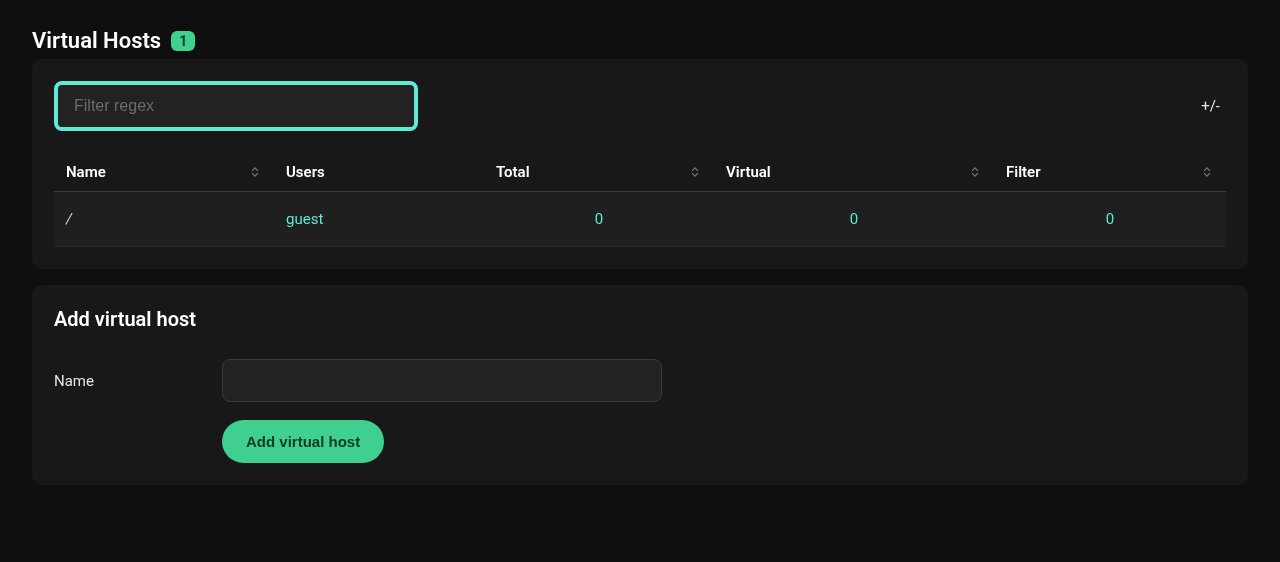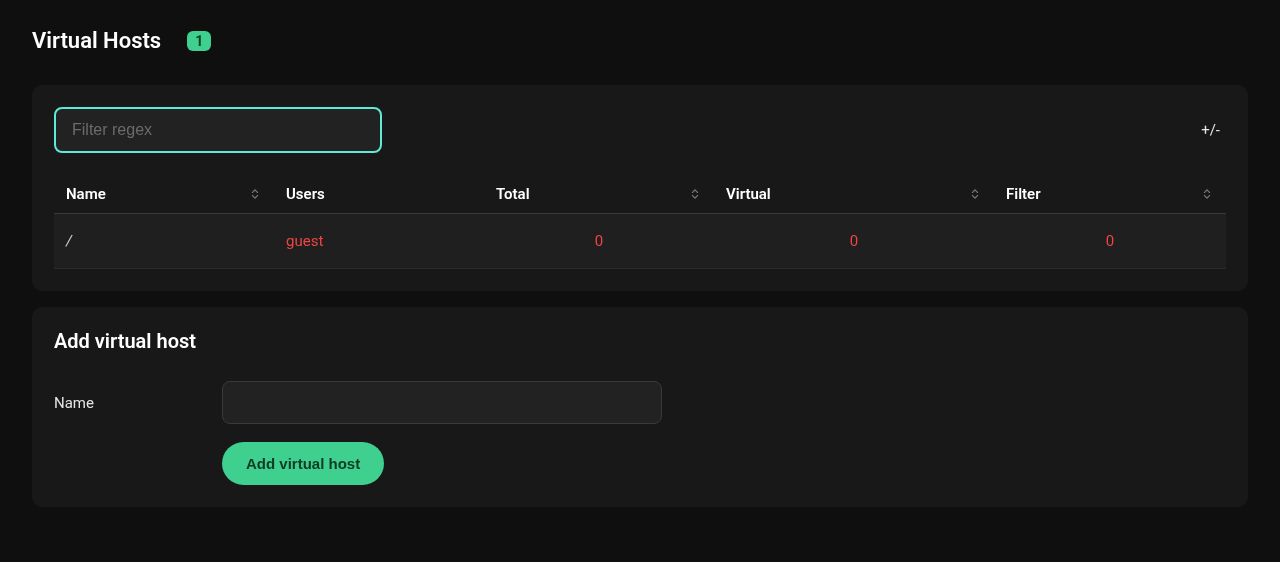--- a/index.html
+++ b/index.html
@@ -11,22 +11,22 @@
       background-color: #0f0f0f;
       color: #e5e5e5;
       font-family: -apple-system, BlinkMacSystemFont, "Segoe UI", Roboto, Helvetica, Arial, sans-serif;
       width: 1280px;
       min-height: 562px;
       padding: 28px 32px;
     }
     .page-header {
       display: flex;
       align-items: center;
-      gap: 26px;
-      margin-bottom: 32px;
+      gap: 10px;
+      margin-bottom: 6px;
     }
     .page-title {
       font-size: 22px;
       font-weight: 600;
       color: #ffffff;
     }
     .count-badge {
       background-color: #3fcf8e;
       color: #0c3b26;
       font-weight: 700;
@@ -43,26 +43,26 @@
       margin-bottom: 16px;
     }
     .filter-row {
       display: flex;
       justify-content: space-between;
       align-items: center;
       margin-bottom: 22px;
     }
     .filter-input {
       background-color: #222222;
-      border: 2px solid #5eead4;
+      border: 4px solid #5eead4;
       border-radius: 8px;
       padding: 12px 16px;
       font-size: 16px;
       color: #e5e5e5;
-      width: 328px;
+      width: 364px;
       outline: none;
     }
     .filter-input::placeholder {
       color: #6b6b6b;
     }
     .plus-minus {
       color: #e5e5e5;
       font-size: 15px;
       cursor: pointer;
       user-select: none;
@@ -102,21 +102,21 @@
       stroke: #7a7a7a;
       fill: none;
       stroke-width: 2;
     }
     tbody tr {
       background-color: #1f1f1f;
     }
     tbody td {
       padding: 18px 12px;
       font-size: 15px;
-      color: #ef4444;
+      color: #5eead4;
       border-bottom: 1px solid #2a2a2a;
     }
     td.col-name {
       font-style: italic;
       color: #d0d0d0;
     }
     td.col-ready, td.col-unacked, td.col-total {
       text-align: center;
     }
     .th-name { width: 220px; }

